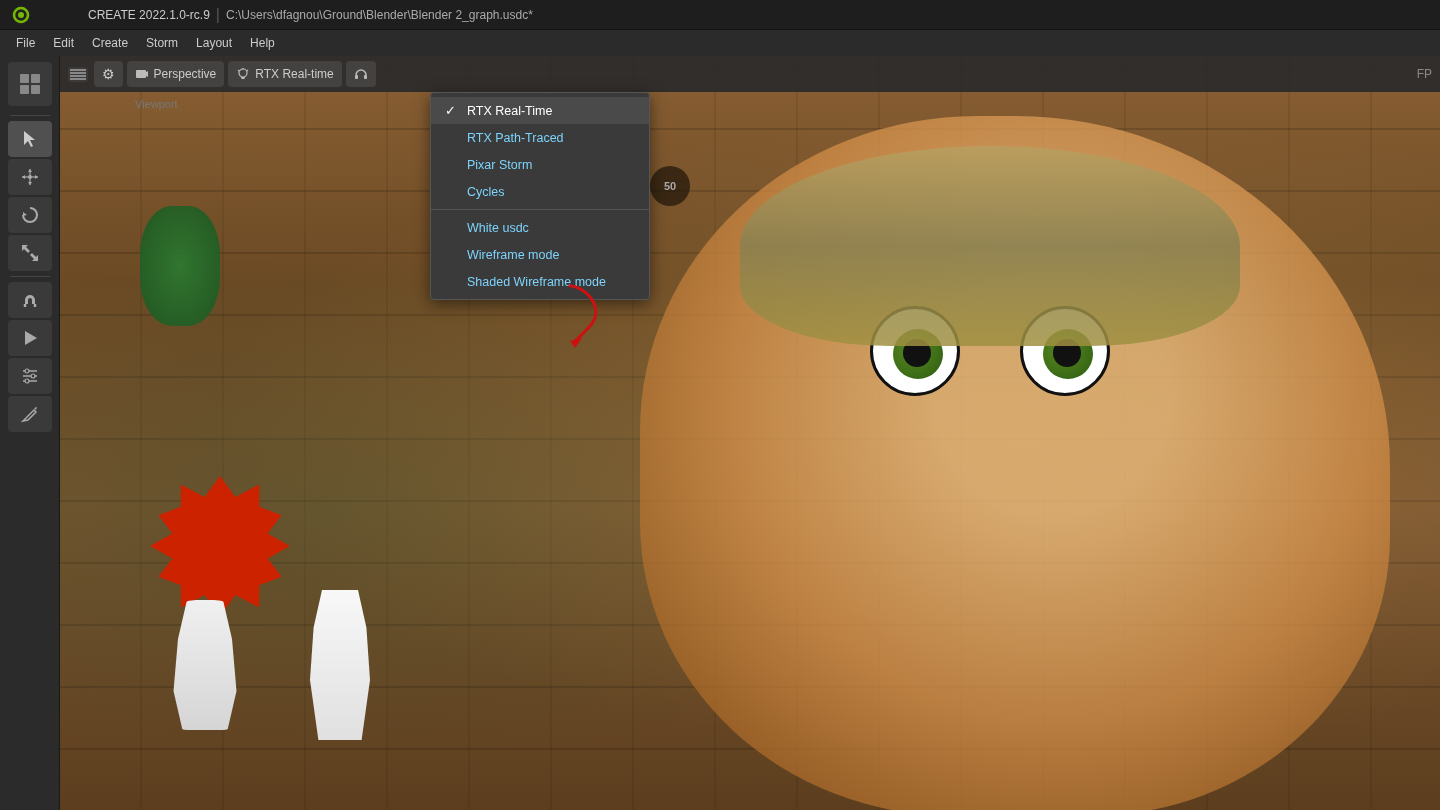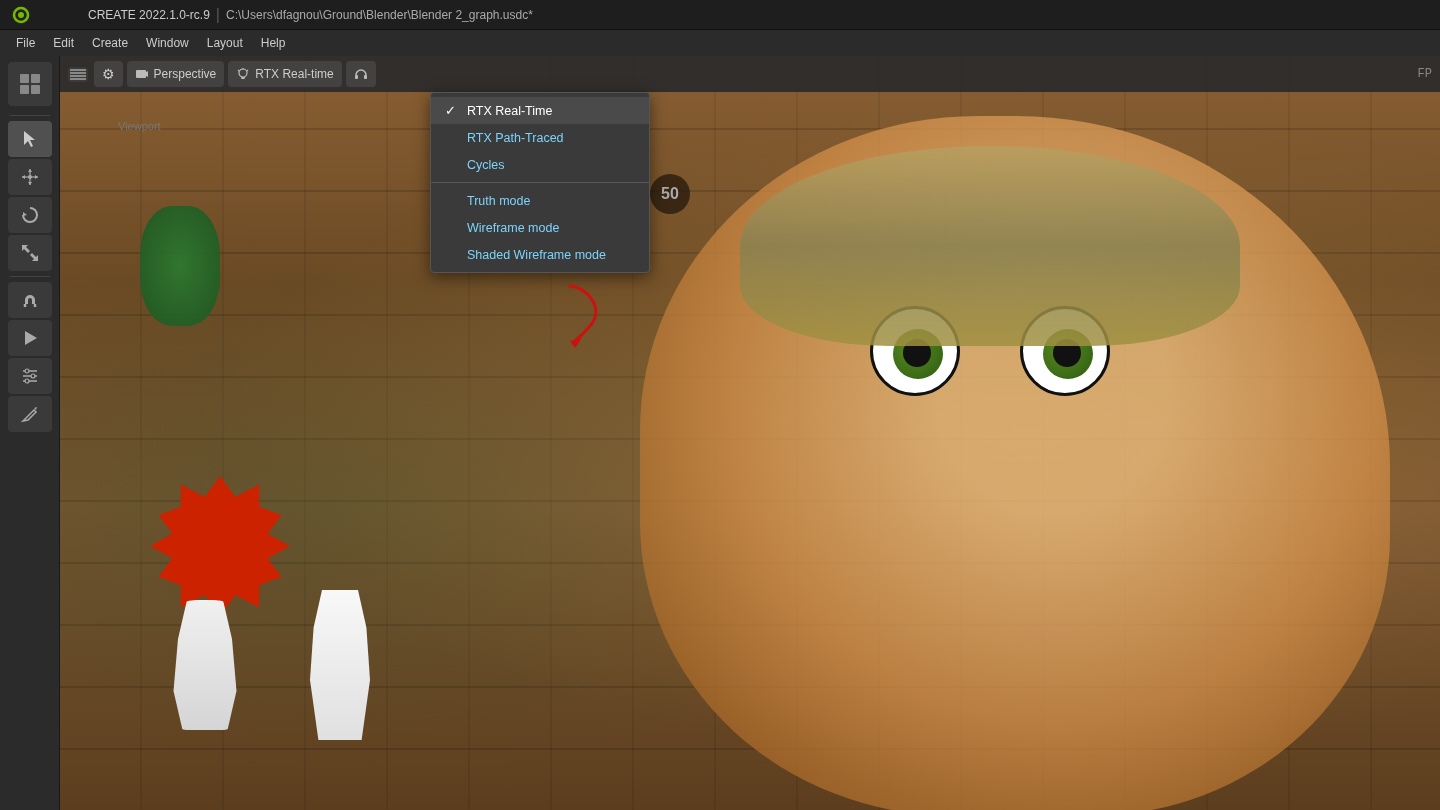--- a/index.html
+++ b/index.html
@@ -183,21 +183,20 @@
       align-items: center;
       gap: 5px;
       cursor: pointer;
       color: #ccc;
       font-size: 12px;
     }
     .vp-header-right {
       margin-left: auto;
       color: #888;
       font-size: 12px;
-      font-family: Liberation Mono, monospace;
     }
 
     
     #dropdown {
       position: absolute;
       top: 36px;
       left: 370px;
       width: 220px;
       background: #3a3a3a;
       border: 1px solid #555;
@@ -253,21 +252,21 @@
   </svg>
   <span style="color:#cccccc;font-size:12px;margin-left:48px;">CREATE  2022.1.0-rc.9</span>
   <span style="color:#555;margin:0 6px;">|</span>
   <span style="color:#aaa;font-size:12px;">C:\Users\dfagnou\Ground\Blender\Blender 2_graph.usdc*</span>
 </div>
 
 <div id="menubar">
   <span class="menu-item">File</span>
   <span class="menu-item">Edit</span>
   <span class="menu-item">Create</span>
-  <span class="menu-item">Window</span>
+  <span class="menu-item">Storm</span>
   <span class="menu-item">Layout</span>
   <span class="menu-item">Help</span>
 </div>
 
 <div id="main">
 
   <div id="sidebar">
 
     <div style="width:44px;height:44px;background:#3a3a3a;border-radius:4px;display:flex;align-items:center;justify-content:center;margin-bottom:4px;">
       <svg width="28" height="28" viewBox="0 0 28 28">
@@ -377,22 +376,22 @@
 
     <div class="red-gear"></div>
 
     <div class="vase1"></div>
     <div class="vase2"></div>
 
     <div style="position:absolute;left:80px;top:150px;width:80px;height:120px;
                 background:radial-gradient(ellipse, #2a7a30, #1a5520);
                 border-radius:40%;opacity:0.9;"></div>
 
-    <div style="position:absolute;top:118px;left:590px;width:40px;height:40px;
-                background:rgba(30,20,10,0.7);border-radius:50%;display:flex;align-items:center;justify-content:center;color:#aaa;font-size:16px;font-weight:bold;">50</div>
+    <div style="position:absolute;top:110px;left:590px;width:40px;height:40px;
+                background:rgba(30,20,10,0.7);border-radius:50%;display:flex;align-items:center;justify-content:center;color:#aaa;font-size:11px;font-weight:bold;">50</div>
     <div style="position:absolute;top:110px;right:800px;width:40px;height:40px;
                 background:rgba(30,20,10,0.7);border-radius:50%;display:flex;align-items:center;justify-content:center;color:#aaa;font-size:11px;font-weight:bold;">60</div>
 
     <div id="viewport-header">
       <div style="display:flex;flex-direction:column;gap:1px;padding:2px;cursor:pointer;background:rgba(70,70,70,0.5);border-radius:3px;margin-right:2px;">
         <div style="width:16px;height:2px;background:#888;"></div>
         <div style="width:16px;height:2px;background:#888;"></div>
         <div style="width:16px;height:2px;background:#888;"></div>
         <div style="width:16px;height:2px;background:#888;"></div>
       </div>
@@ -424,46 +423,50 @@
         <svg width="14" height="14" viewBox="0 0 14 14">
           <path d="M2 8 A5 5 0 0 1 12 8" fill="none" stroke="#bbb" stroke-width="1.5"></path>
           <rect x="1" y="8" width="3" height="4" rx="1" fill="#bbb"></rect>
           <rect x="10" y="8" width="3" height="4" rx="1" fill="#bbb"></rect>
         </svg>
       </div>
 
       <span class="vp-header-right">FP</span>
     </div>
 
-    <div style="position:absolute;top:42px;left:58px;color:#777;font-size:11px;z-index:15;margin-top:22px;">Viewport</div>
+    <div style="position:absolute;top:42px;left:75px;color:#777;font-size:11px;z-index:15;">Viewport</div>
 
     <div id="dropdown">
 
       <div class="dropdown-item checked" style="background:#4a4a4a;">
         <span class="check">✓</span>
         <span>RTX Real-Time</span>
       </div>
 
       <div class="dropdown-item">
         <span class="check">&nbsp;</span>
         <span>RTX Path-Traced</span>
       </div>
 
 
+      <div class="dropdown-item">
+        <span class="check">&nbsp;</span>
+        <span>Pixar Storm</span>
+      </div>
 
       <div class="dropdown-item">
         <span class="check">&nbsp;</span>
         <span>Cycles</span>
       </div>
 
       <div class="dropdown-separator"></div>
 
       <div class="dropdown-item">
         <span class="check">&nbsp;</span>
-        <span>Truth mode</span>
+        <span>White usdc</span>
       </div>
 
       <div class="dropdown-item">
         <span class="check">&nbsp;</span>
         <span>Wireframe mode</span>
       </div>
 
       <div class="dropdown-item">
         <span class="check">&nbsp;</span>
         <span>Shaded Wireframe mode</span>

